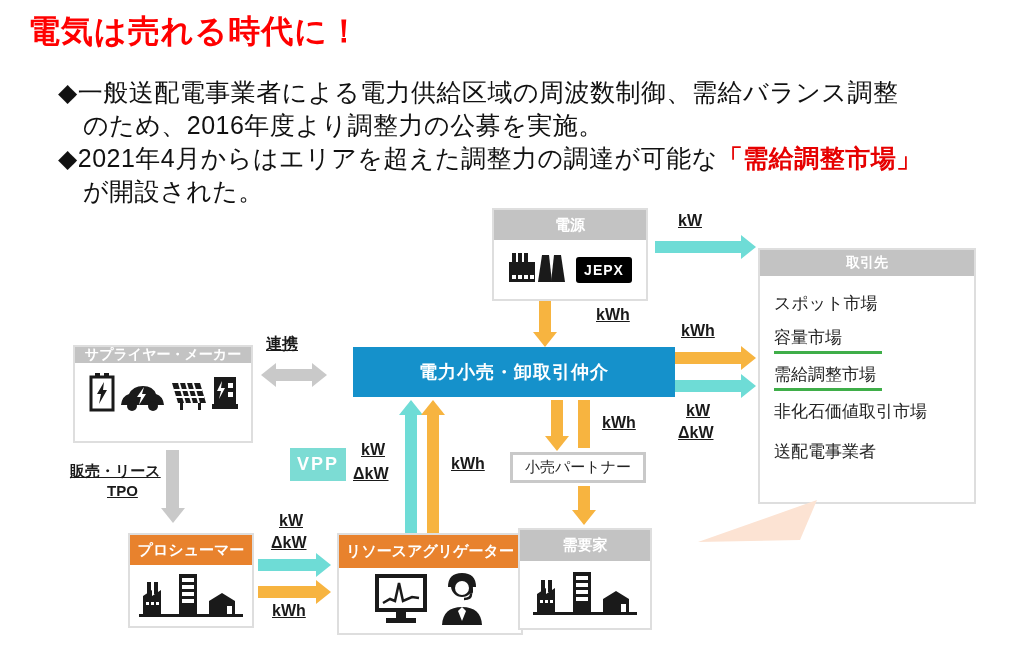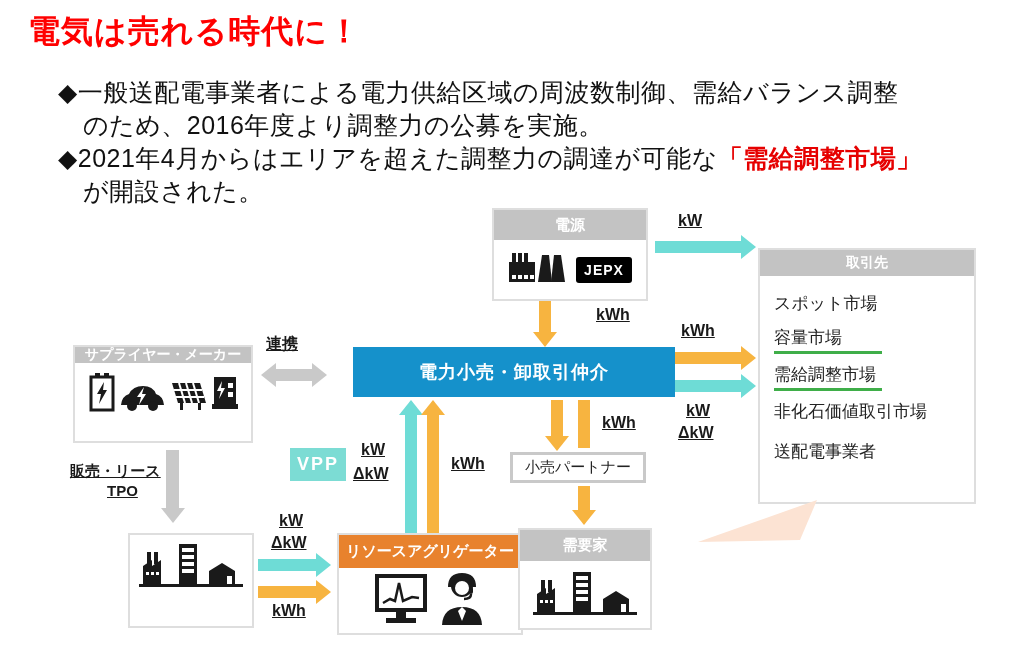--- a/index.html
+++ b/index.html
@@ -198,20 +198,21 @@
             <rect x="124" y="35" width="26" height="5"></rect>
           </g>
         </svg>
       </span>
     </div>
   </div>
 
   <div class="vpp">VPP</div>
 
   <div class="dbox prosumer">
+    <div class="hd hd-orange">プロシューマー</div>
     <div class="bd">
       <span>
         <svg width="104" height="50" viewBox="0 0 104 50" fill="#1a1a1a">
           <rect x="8" y="14" width="4" height="12"></rect>
             <rect x="15" y="14" width="4" height="12"></rect>
           <path d="M4 46 V28 L13 22 V28 L22 22 V46 Z"></path>
           <rect x="7" y="34" width="3" height="3" fill="#fff"></rect>
             <rect x="12" y="34" width="3" height="3" fill="#fff"></rect>
             <rect x="17" y="34" width="3" height="3" fill="#fff"></rect>
           <rect x="40" y="6" width="18" height="40"></rect>

